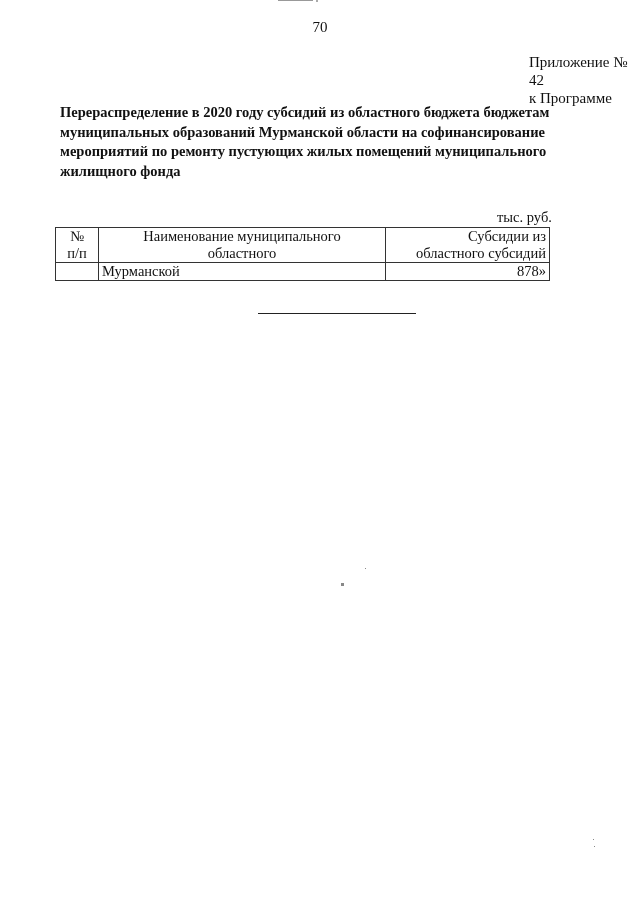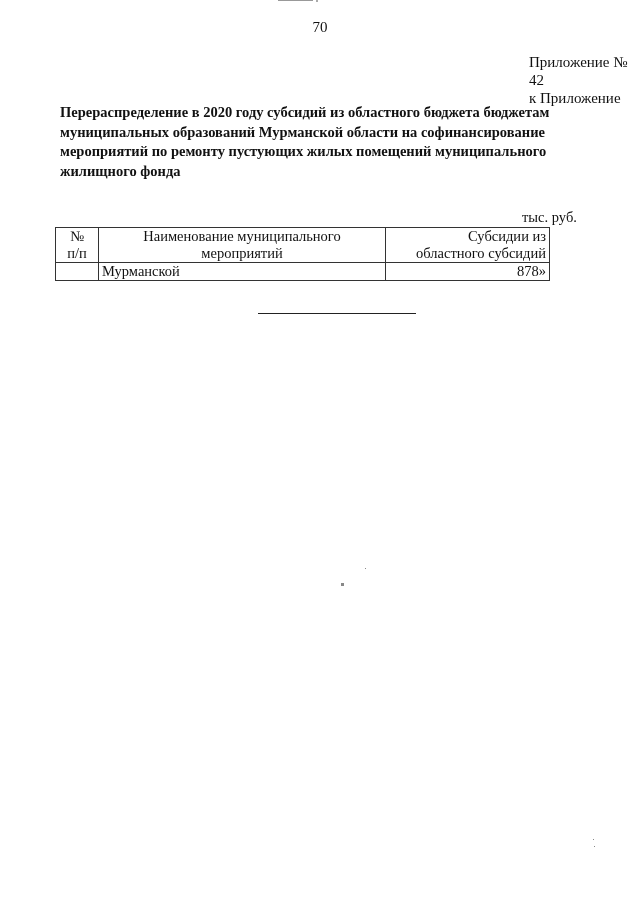--- a/index.html
+++ b/index.html
@@ -8,21 +8,21 @@
       font-family: "Liberation Serif", "DejaVu Serif", serif; color: #111;
     }
     .topmark { position: absolute; top: 0; left: 278px; width: 35px; height: 1px; background: #999; }
     .topmark2 { position: absolute; top: 0; left: 316px; width: 2px; height: 2px; background: #aaa; }
     .page-num { position: absolute; top: 19px; left: 0; width: 640px; text-align: center; font-size: 15px; }
     .appendix { position: absolute; top: 53px; left: 493px; font-size: 15px; line-height: 18px; margin-left: 36px; }
     .title {
       position: absolute; top: 103px; left: 60px; width: 540px; text-align: left;
       font-weight: bold; font-size: 14.5px; line-height: 19.5px;
     }
-    .units { position: absolute; top: 209px; left: 497px; font-size: 14.5px; margin-left: 25px; }
+    .units { position: absolute; top: 209px; left: 497px; font-size: 14.5px; }
     table {
       position: absolute; top: 227px; left: 55px; width: 495px; border-collapse: collapse;
       font-size: 14.5px;
     }
     td, th { border: 1px solid #333; padding: 0 3px; font-weight: normal; line-height: 17px; }
     th { text-align: center; }
     .c1 { width: 36px; }
     .c2 { width: 280px; }
     .c3 { text-align: right; }
     .rule { position: absolute; top: 313px; left: 258px; width: 158px; height: 1px; background: #222; }
@@ -31,37 +31,37 @@
 </head>
 <body>
 
 <div class="topmark"></div>
 <div class="topmark2"></div>
 
 <div class="page-num">70</div>
 
 <div class="appendix">
   <div>Приложение № 42</div>
-  <div>к Приложение</div>
+  <div>к Программе</div>
 </div>
 
 <div class="title">Перераспределение в 2020 году субсидий из областного бюджета бюджетам муниципальных образований Мурманской области на софинансирование мероприятий по ремонту пустующих жилых помещений муниципального жилищного фонда</div>
 
 <div class="units">тыс. руб.</div>
 
 <table>
   <thead>
     <tr>
       <th class="c1">
         <div>№</div>
         <div>п/п</div>
       </th>
       <th class="c2">
         <div>Наименование муниципального</div>
-        <div>мероприятий</div>
+        <div>областного</div>
       </th>
       <th class="c3">
         <div>Субсидии из</div>
         <div>областного субсидий</div>
       </th>
     </tr>
   </thead>
   <tbody>
     <tr>
       <td class="c1"></td>

